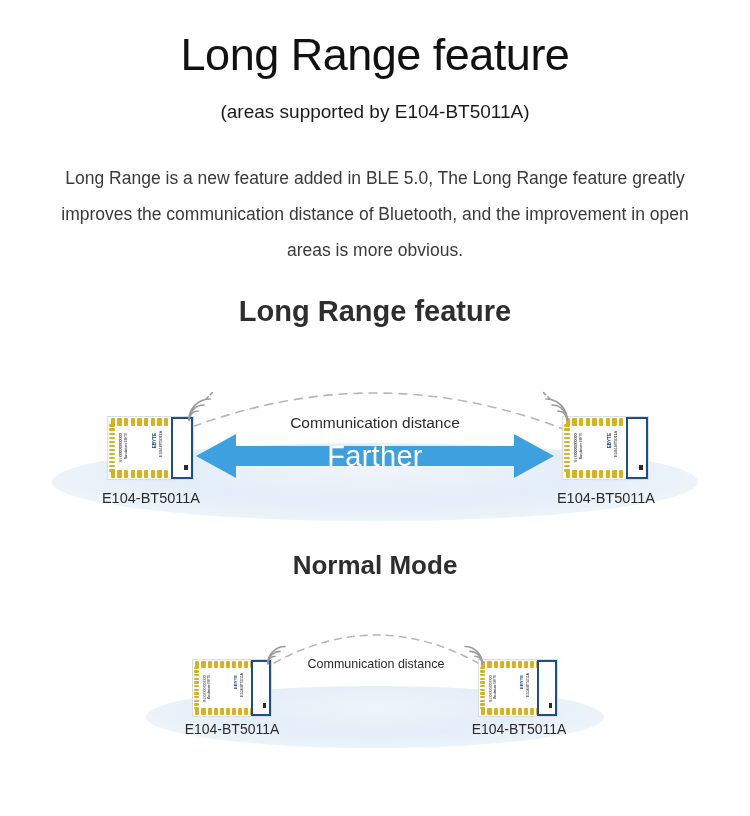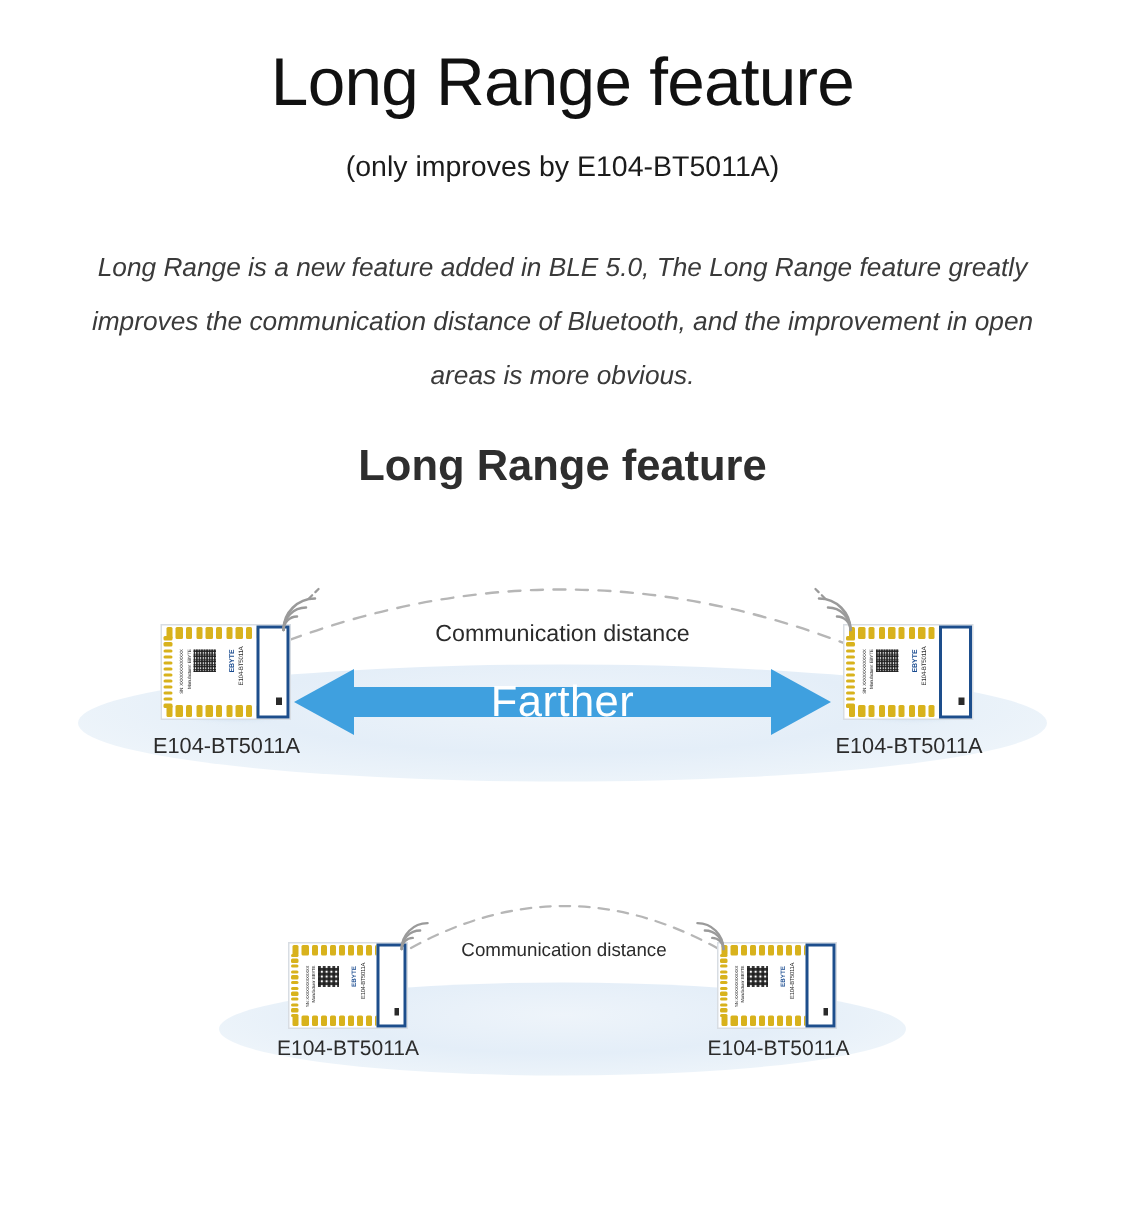--- a/index.html
+++ b/index.html
@@ -42,21 +42,20 @@
   .intro-paragraph {
     position: absolute;
     top: 160px;
     left: 55px;
     width: 640px;
     text-align: center;
     font-size: 17.5px;
     line-height: 36px;
     color: #3a3a3a;
     font-weight: 400;
-    font-style: italic;
   }
 
   
   .diagram {
     position: absolute;
     left: 0;
     width: 750px;
   }
   #diagram-long-range { top: 295px; height: 230px; }
   #diagram-normal     { top: 550px; height: 220px; }
@@ -193,21 +192,21 @@
   
   .distance-caption {
     position: absolute;
     text-align: center;
     color: #2b2b2b;
     font-weight: 400;
     white-space: nowrap;
   }
 
   
-  .bigarrow { position: absolute; margin-top: 12px; }
+  .bigarrow { position: absolute; }
   .bigarrow svg { display: block; width: 100%; height: 100%; }
   .bigarrow-label {
     position: absolute;
     top: 0; left: 0;
     width: 100%; height: 100%;
     display: flex;
     align-items: center;
     justify-content: center;
     color: #ffffff;
     font-weight: 400;
@@ -221,21 +220,21 @@
     text-align: center;
     color: #2b2b2b;
     white-space: nowrap;
     font-weight: 400;
   }
 </style>
 </head>
 <body>
 
 <div class="page-title">Long Range feature</div>
-<div class="page-subtitle">(only improves by E104-BT5011A)</div>
+<div class="page-subtitle">(areas supported by E104-BT5011A)</div>
 <div class="intro-paragraph">Long Range is a new feature added in BLE 5.0, The Long Range feature greatly improves the communication distance of Bluetooth, and the improvement in open areas is more obvious.</div>
 
 <div class="diagram" id="diagram-long-range">
 
   <div class="diagram-title">Long Range feature</div>
 
   <div class="stage" id="stage-lr">
 
     <div class="ground" style="left:52px; top:115px; width:646px; height:78px;"></div>
     <div class="ground-shadow" style="left:120px; top:139px; width:72px; height:13px;"></div>
@@ -372,20 +371,21 @@
       <div class="bigarrow-label" style="font-size:29px;">Farther</div>
     </div>
 
     <div class="module-caption" style="left:76px; top:162px; width:150px; font-size:14.5px;">E104-BT5011A</div>
     <div class="module-caption" style="left:531px; top:162px; width:150px; font-size:14.5px;">E104-BT5011A</div>
   </div>
 </div>
 
 <div class="diagram" id="diagram-normal">
 
+  <div class="diagram-title">Normal Mode</div>
 
   <div class="stage" id="stage-nm">
 
     <div class="ground" style="left:146px; top:105px; width:458px; height:62px;"></div>
     <div class="ground-shadow" style="left:200px; top:122px; width:60px; height:11px;"></div>
     <div class="ground-shadow" style="left:490px; top:122px; width:60px; height:11px;"></div>
 
     <div class="arc" style="left:270px; top:40px; width:212px; height:44px;">
       <svg viewBox="0 0 212 44" preserveAspectRatio="none">
         <path d="M 4 42 Q 106 -14 208 42" fill="none" stroke="#b6b6b6" stroke-width="1.5" stroke-dasharray="7 6" stroke-linecap="round"></path>

